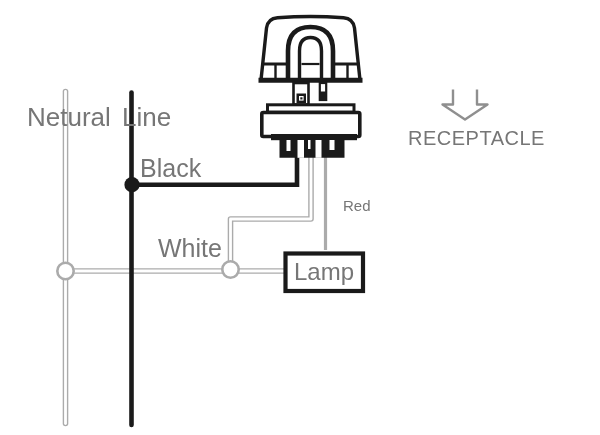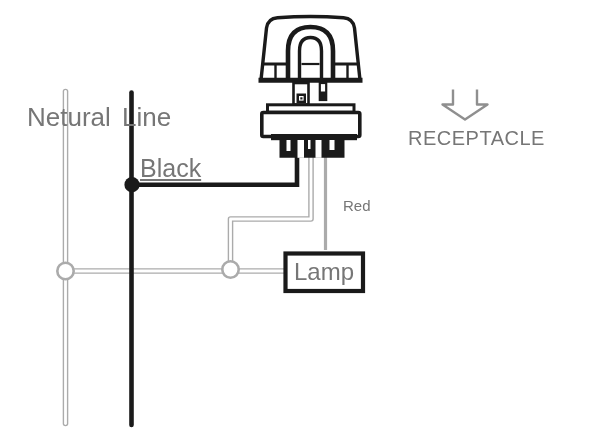--- a/index.html
+++ b/index.html
@@ -9,21 +9,21 @@
     background:var(--background,#fff);
     font-family:"Liberation Sans","DejaVu Sans",sans-serif;
     overflow:hidden;
   }
   #diagram-svg{position:absolute;left:0;top:0;}
   .label{
     position:absolute;line-height:1;color:var(--text-gray,#767676);
     white-space:nowrap;
   }
   .lbl-neutral{left:27px;top:56px;font-size:26px;word-spacing:4px;margin-top:48px;}
-  .lbl-black{left:140px;top:156px;font-size:25px;text-decoration:underline;}
+  .lbl-black{left:140px;top:156px;font-size:25px;}
   .lbl-white{left:158px;top:236px;font-size:25px;}
   .lbl-red{left:343px;top:198px;font-size:15px;}
   .lbl-photocontrol{left:374px;top:48px;font-size:24px;}
   .lbl-receptacle{left:408px;top:128px;font-size:20px;letter-spacing:0.5px;}
   .lbl-lamp{
     left:285px;top:253px;width:78px;height:38px;
     display:flex;align-items:center;justify-content:center;
     font-size:24px;
   }
   
@@ -98,20 +98,21 @@
 
     <rect class="dev" stroke-width="4.2" x="285.5" y="253.5" width="77.5" height="37.5"></rect>
 
     <path class="arrow" stroke-width="2.4" d="M453,89.5 V104.5 H442.5 L465,119.5 L487.5,104.5 H477 V89.5"></path>
   </svg>
 
   <div class="label lbl-neutral">Netural Line</div>
 
   <div class="label lbl-black">Black</div>
 
+  <div class="label lbl-white">White</div>
 
   <div class="label lbl-red">Red</div>
 
 
   <div class="label lbl-lamp">Lamp</div>
 
   <div class="label lbl-receptacle">RECEPTACLE</div>
 </div>
 
 </body></html>

